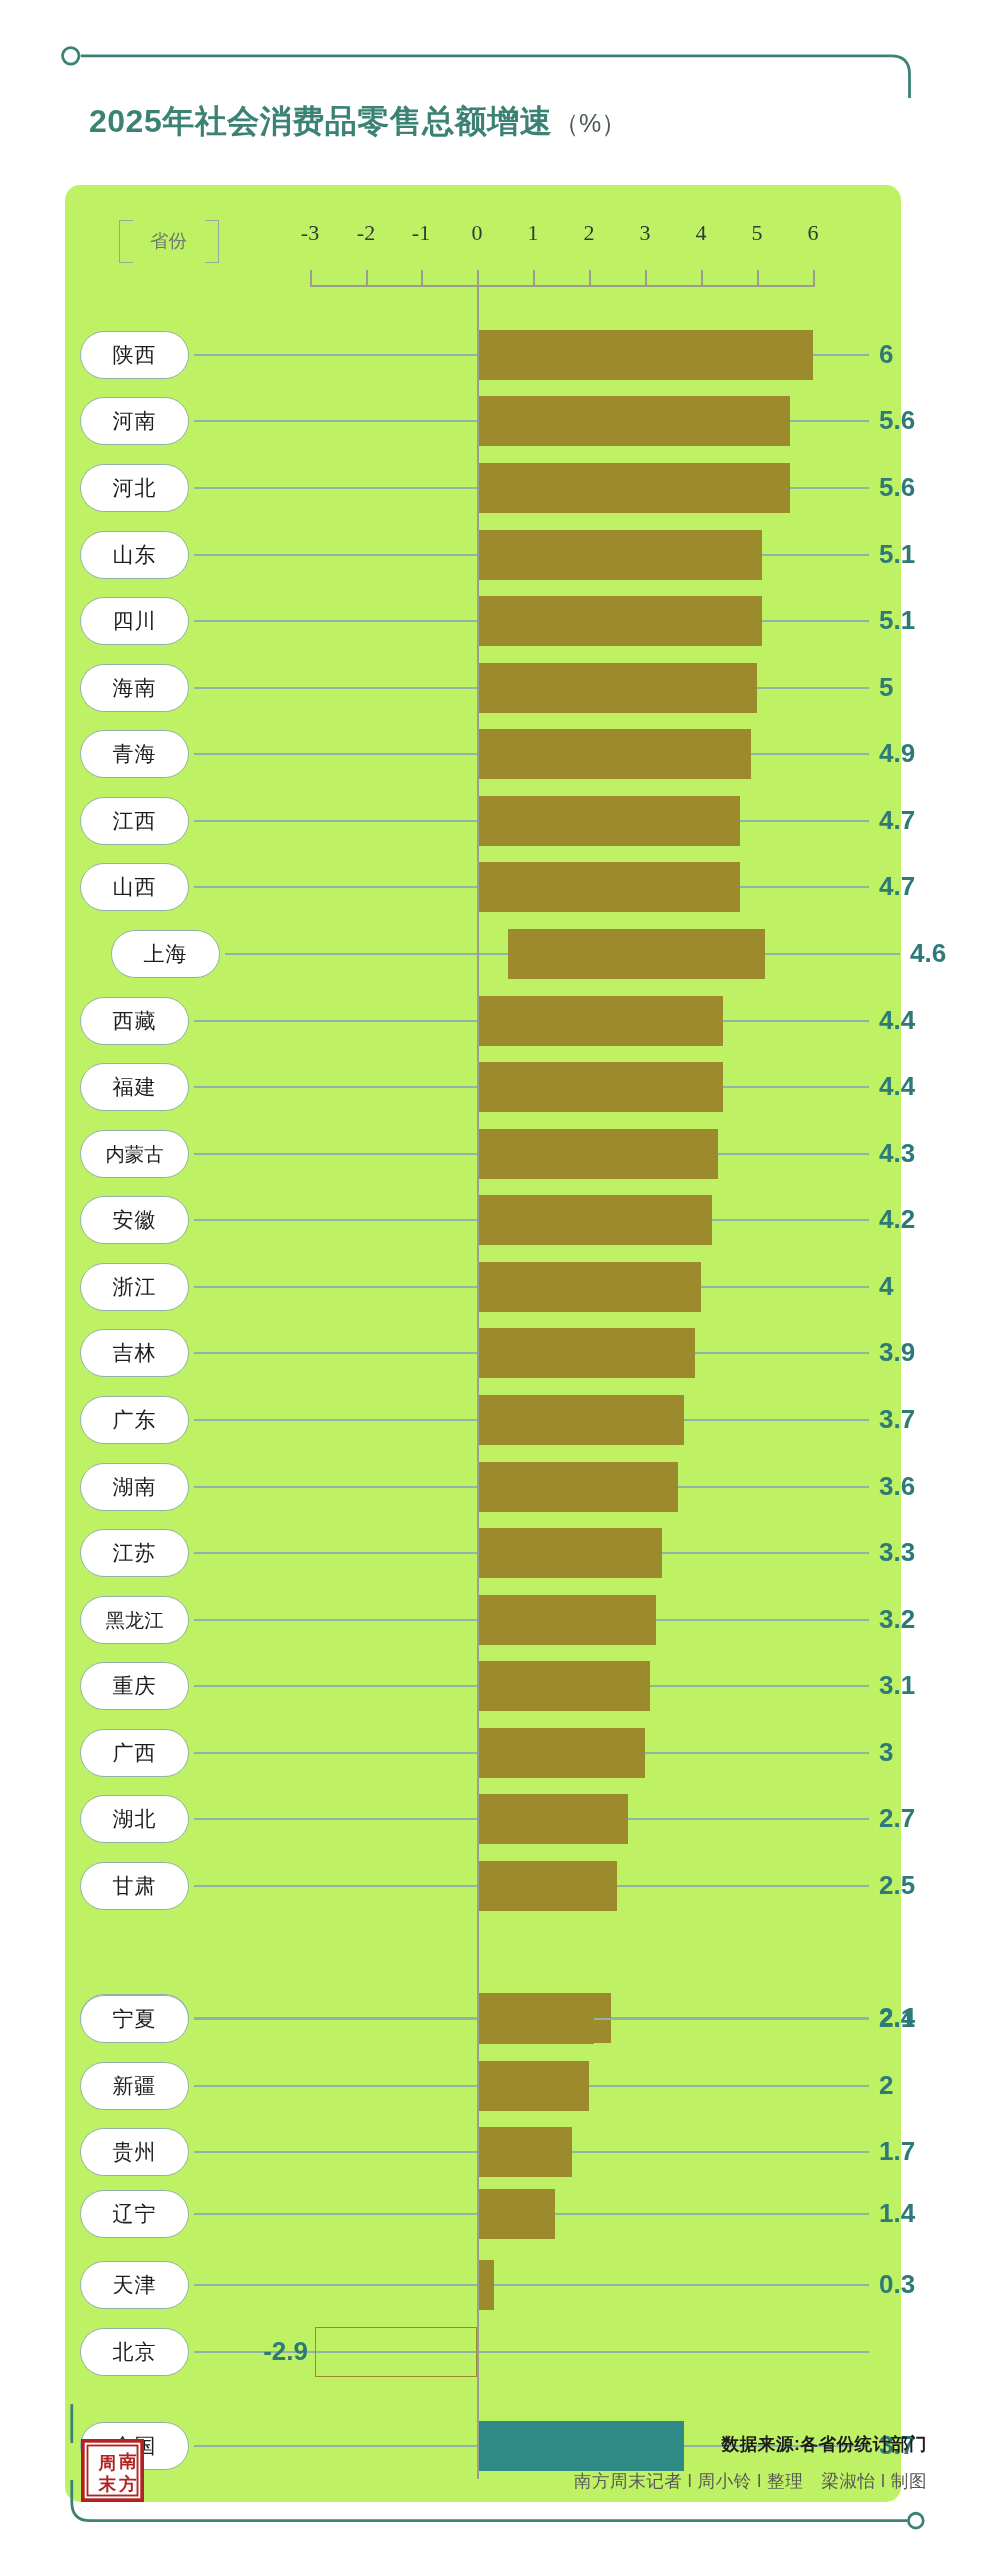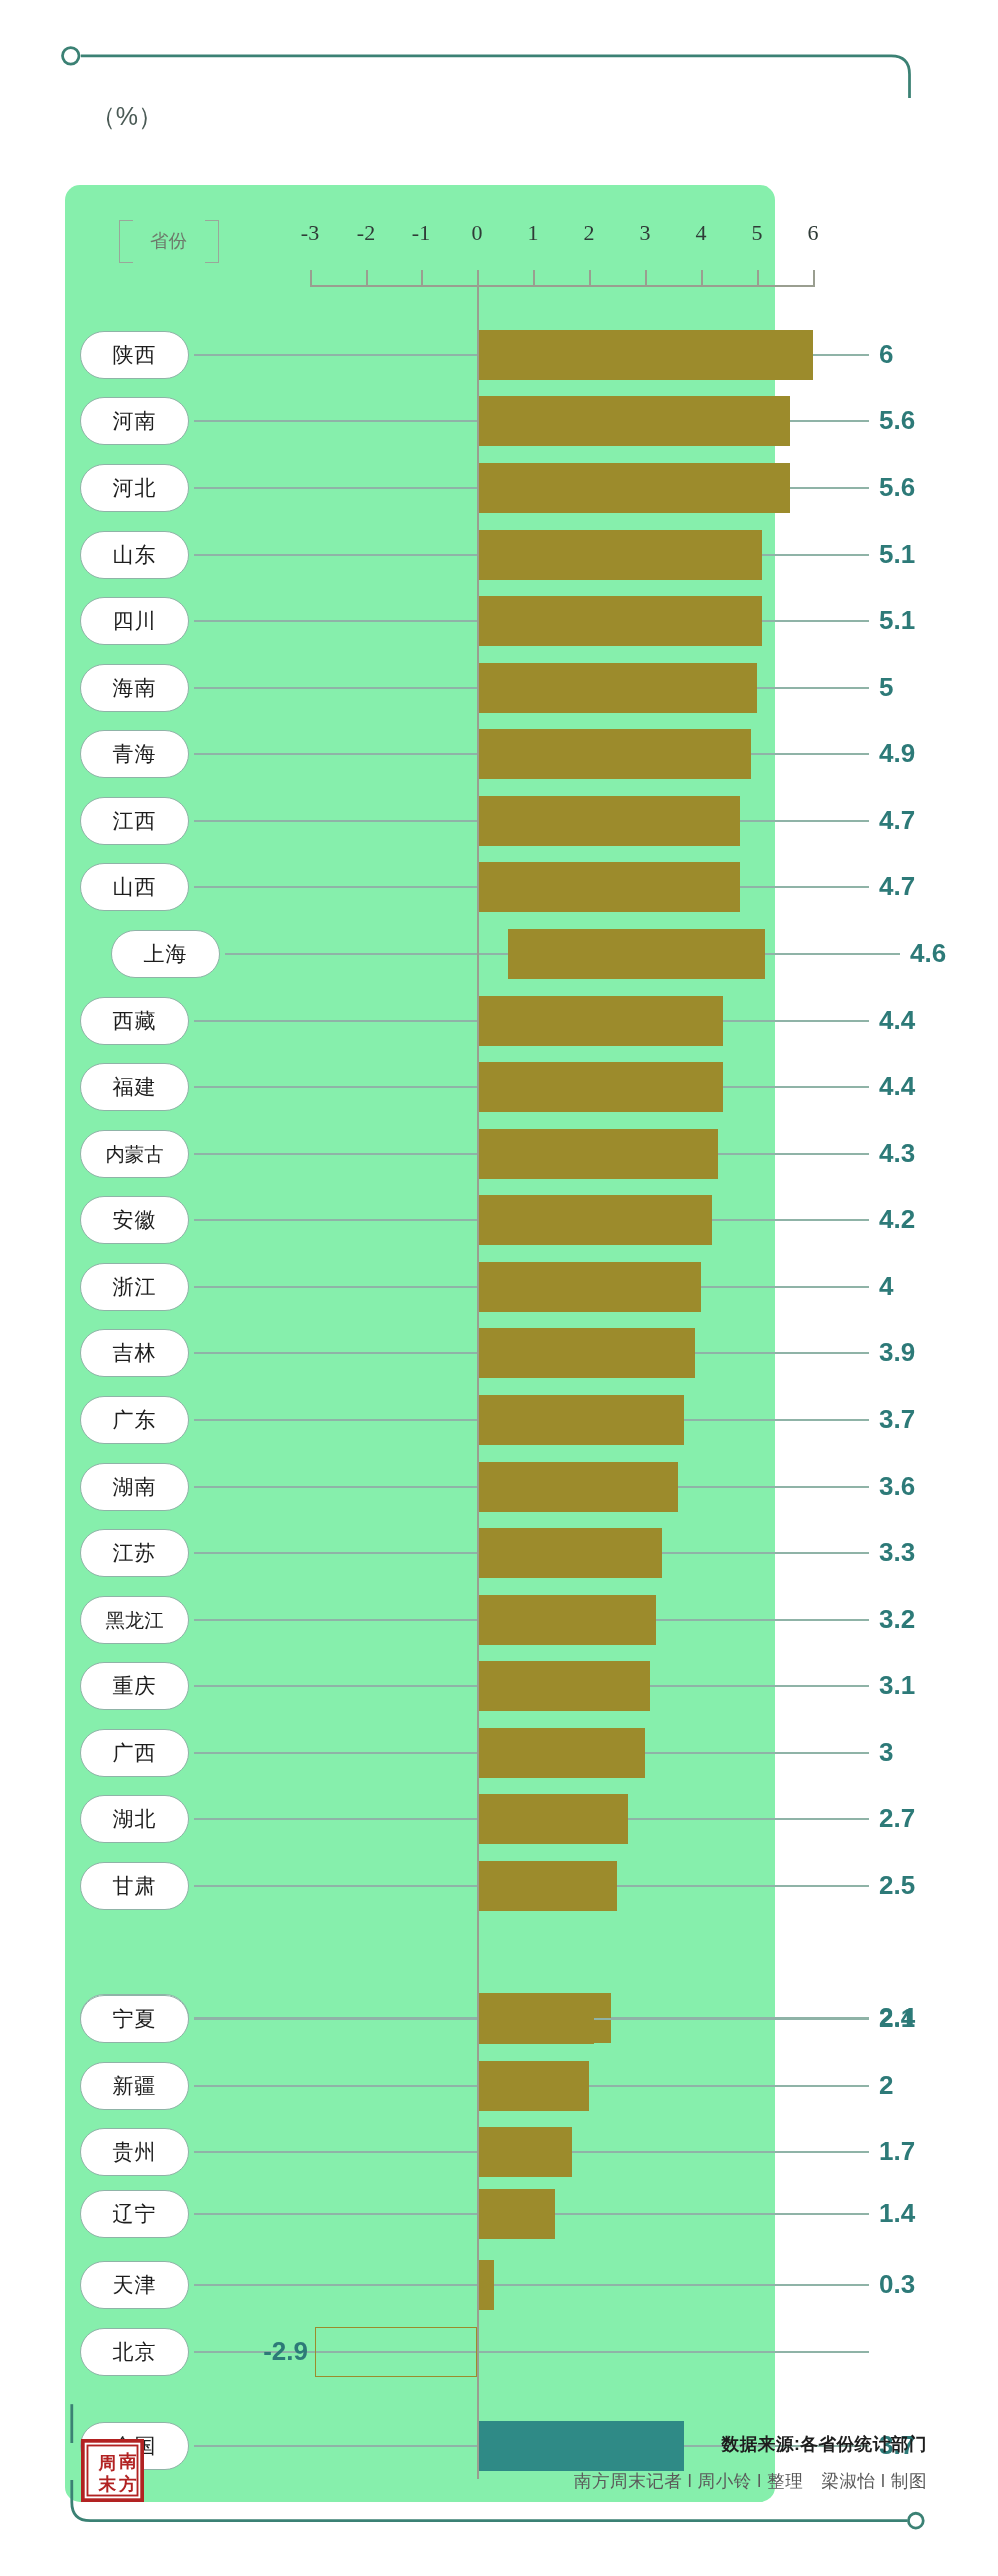--- a/index.html
+++ b/index.html
@@ -47,23 +47,23 @@
     font-size: 25px;
     color: #4a5a55;
     margin-left: 1.8px;
   }
 
   
   .panel {
     position: absolute;
     left: 65px;
     top: 185px;
-    width: 710px;
+    width: 836px;
     height: 2187px;
-    background: #86efac;
+    background: #bef264;
     border-radius: 15px;
   }
 
   
   .axis-header {
     position: absolute;
     left: 0; top: 0;
     width: 869px; height: 111px;
   }
   .prov-tag {
@@ -194,20 +194,21 @@
 </style>
 </head>
 <body>
 
 <svg class="frame-top" viewBox="0 0 940 60" xmlns="http://www.w3.org/2000/svg">
   <circle cx="11" cy="14" r="9" fill="#ffffff" stroke="#3b8174" stroke-width="3"></circle>
   <path d="M 22 14 L 906 14 Q 926 14 926 34 L 926 60" fill="none" stroke="#3b8174" stroke-width="3"></path>
 </svg>
 
 <div class="title-wrap">
+  <span class="title-main">2025年社会消费品零售总额增速</span>
   <span class="title-unit">（%）</span>
 </div>
 
 <div class="panel" style="height: 2317px;">
 
   <div class="axis-header">
     <div class="prov-tag">
       <span class="brk brk-l"></span>
       <span>省份</span>
       <span class="brk brk-r"></span>

